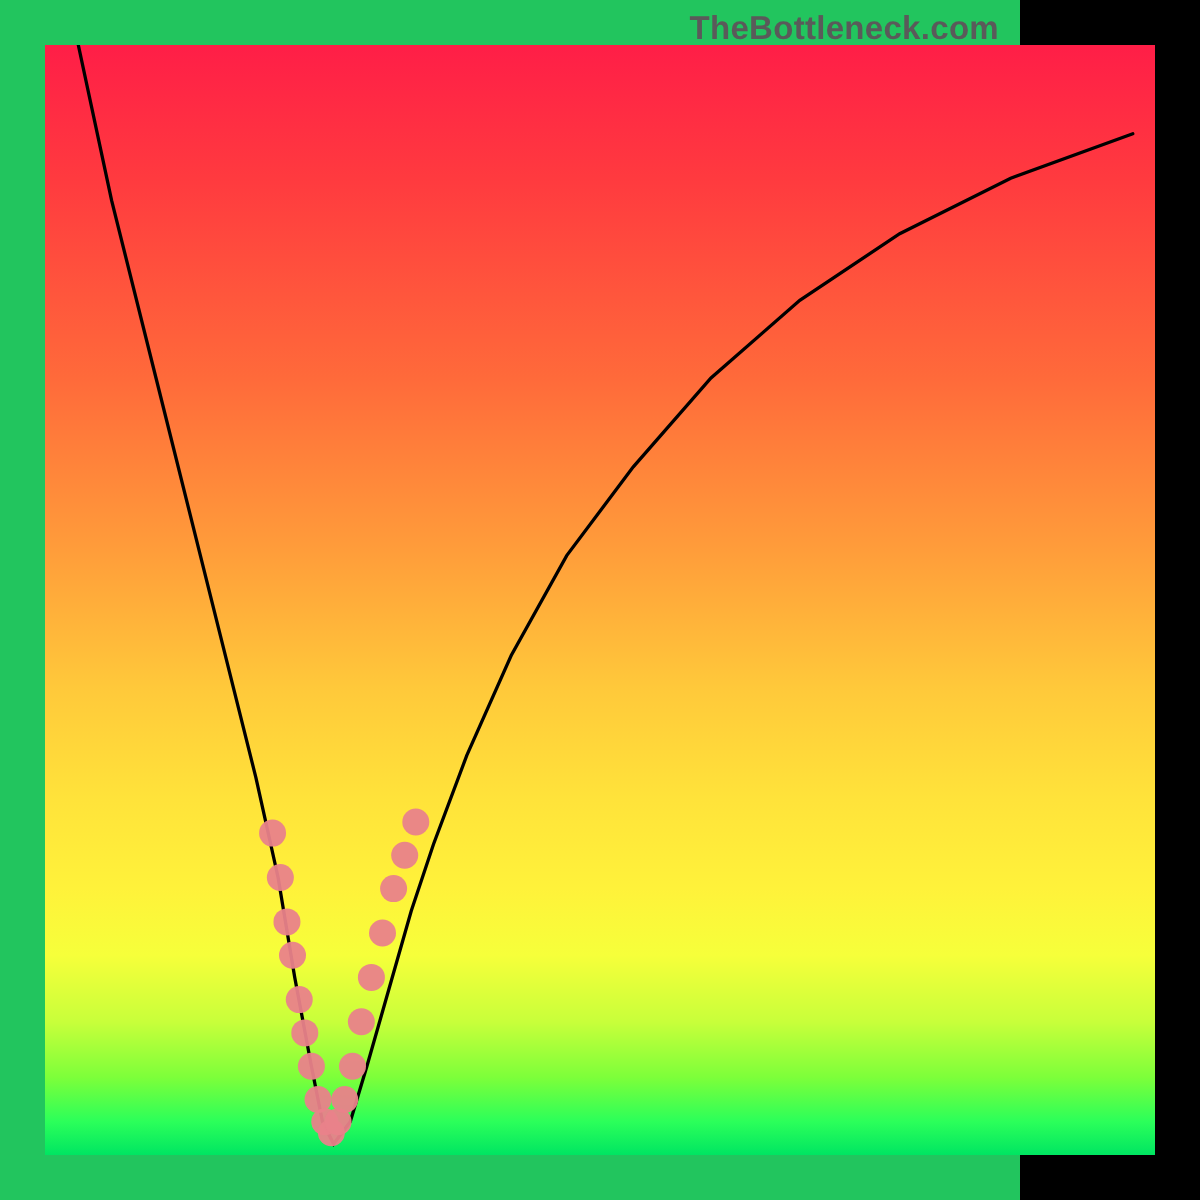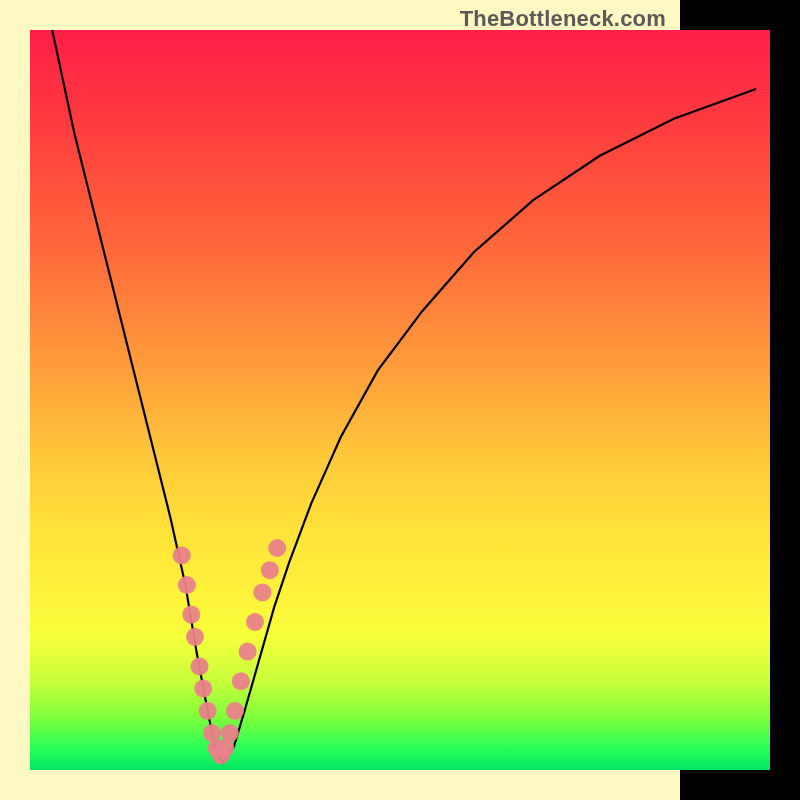--- a/index.html
+++ b/index.html
@@ -7,21 +7,21 @@
     padding: 0;
     width: 800px;
     height: 800px;
     overflow: hidden;
     background: #000;
     font-family: Arial, Helvetica, sans-serif;
   }
   .outer {
     width: 680px;
     height: 800px;
-    background: #fef9c3;
+    background: #22c55e;
     position: relative;
   }
   .watermark {
     position: absolute;
     top: 6px;
     right: 14px;
     font-size: 22px;
     font-weight: bold;
     color: #5a5a5a;
     letter-spacing: 0.2px;

